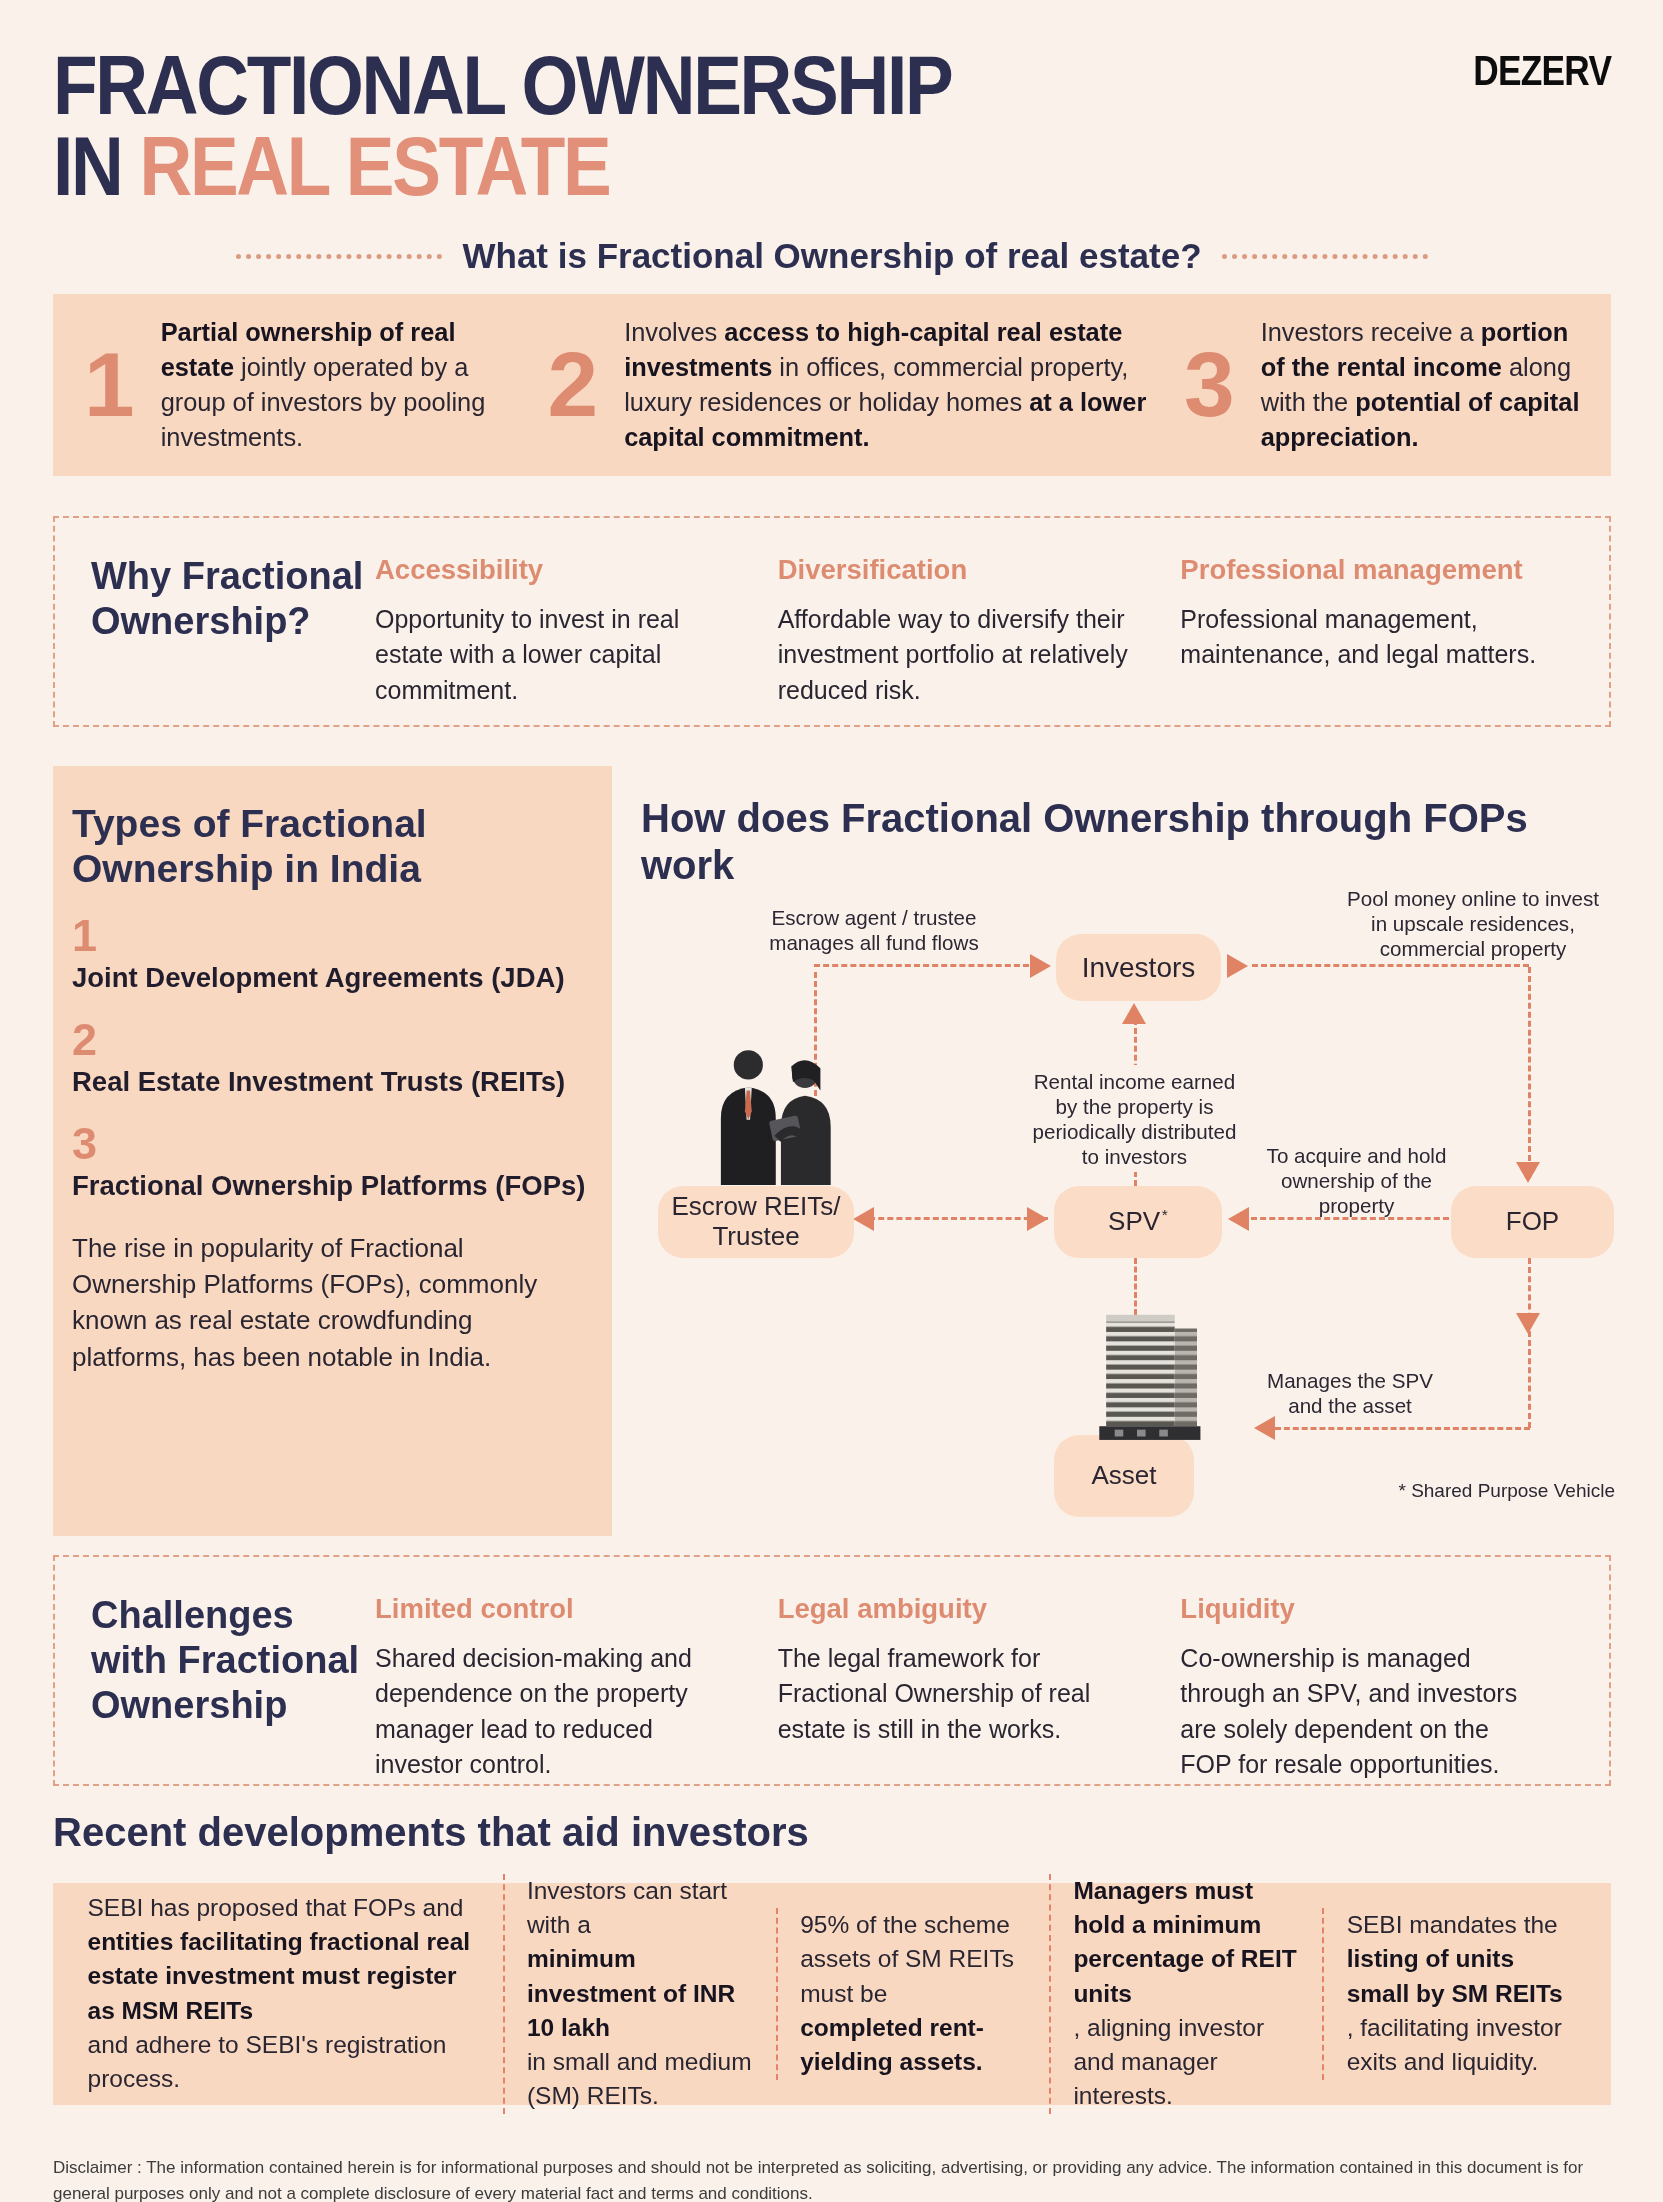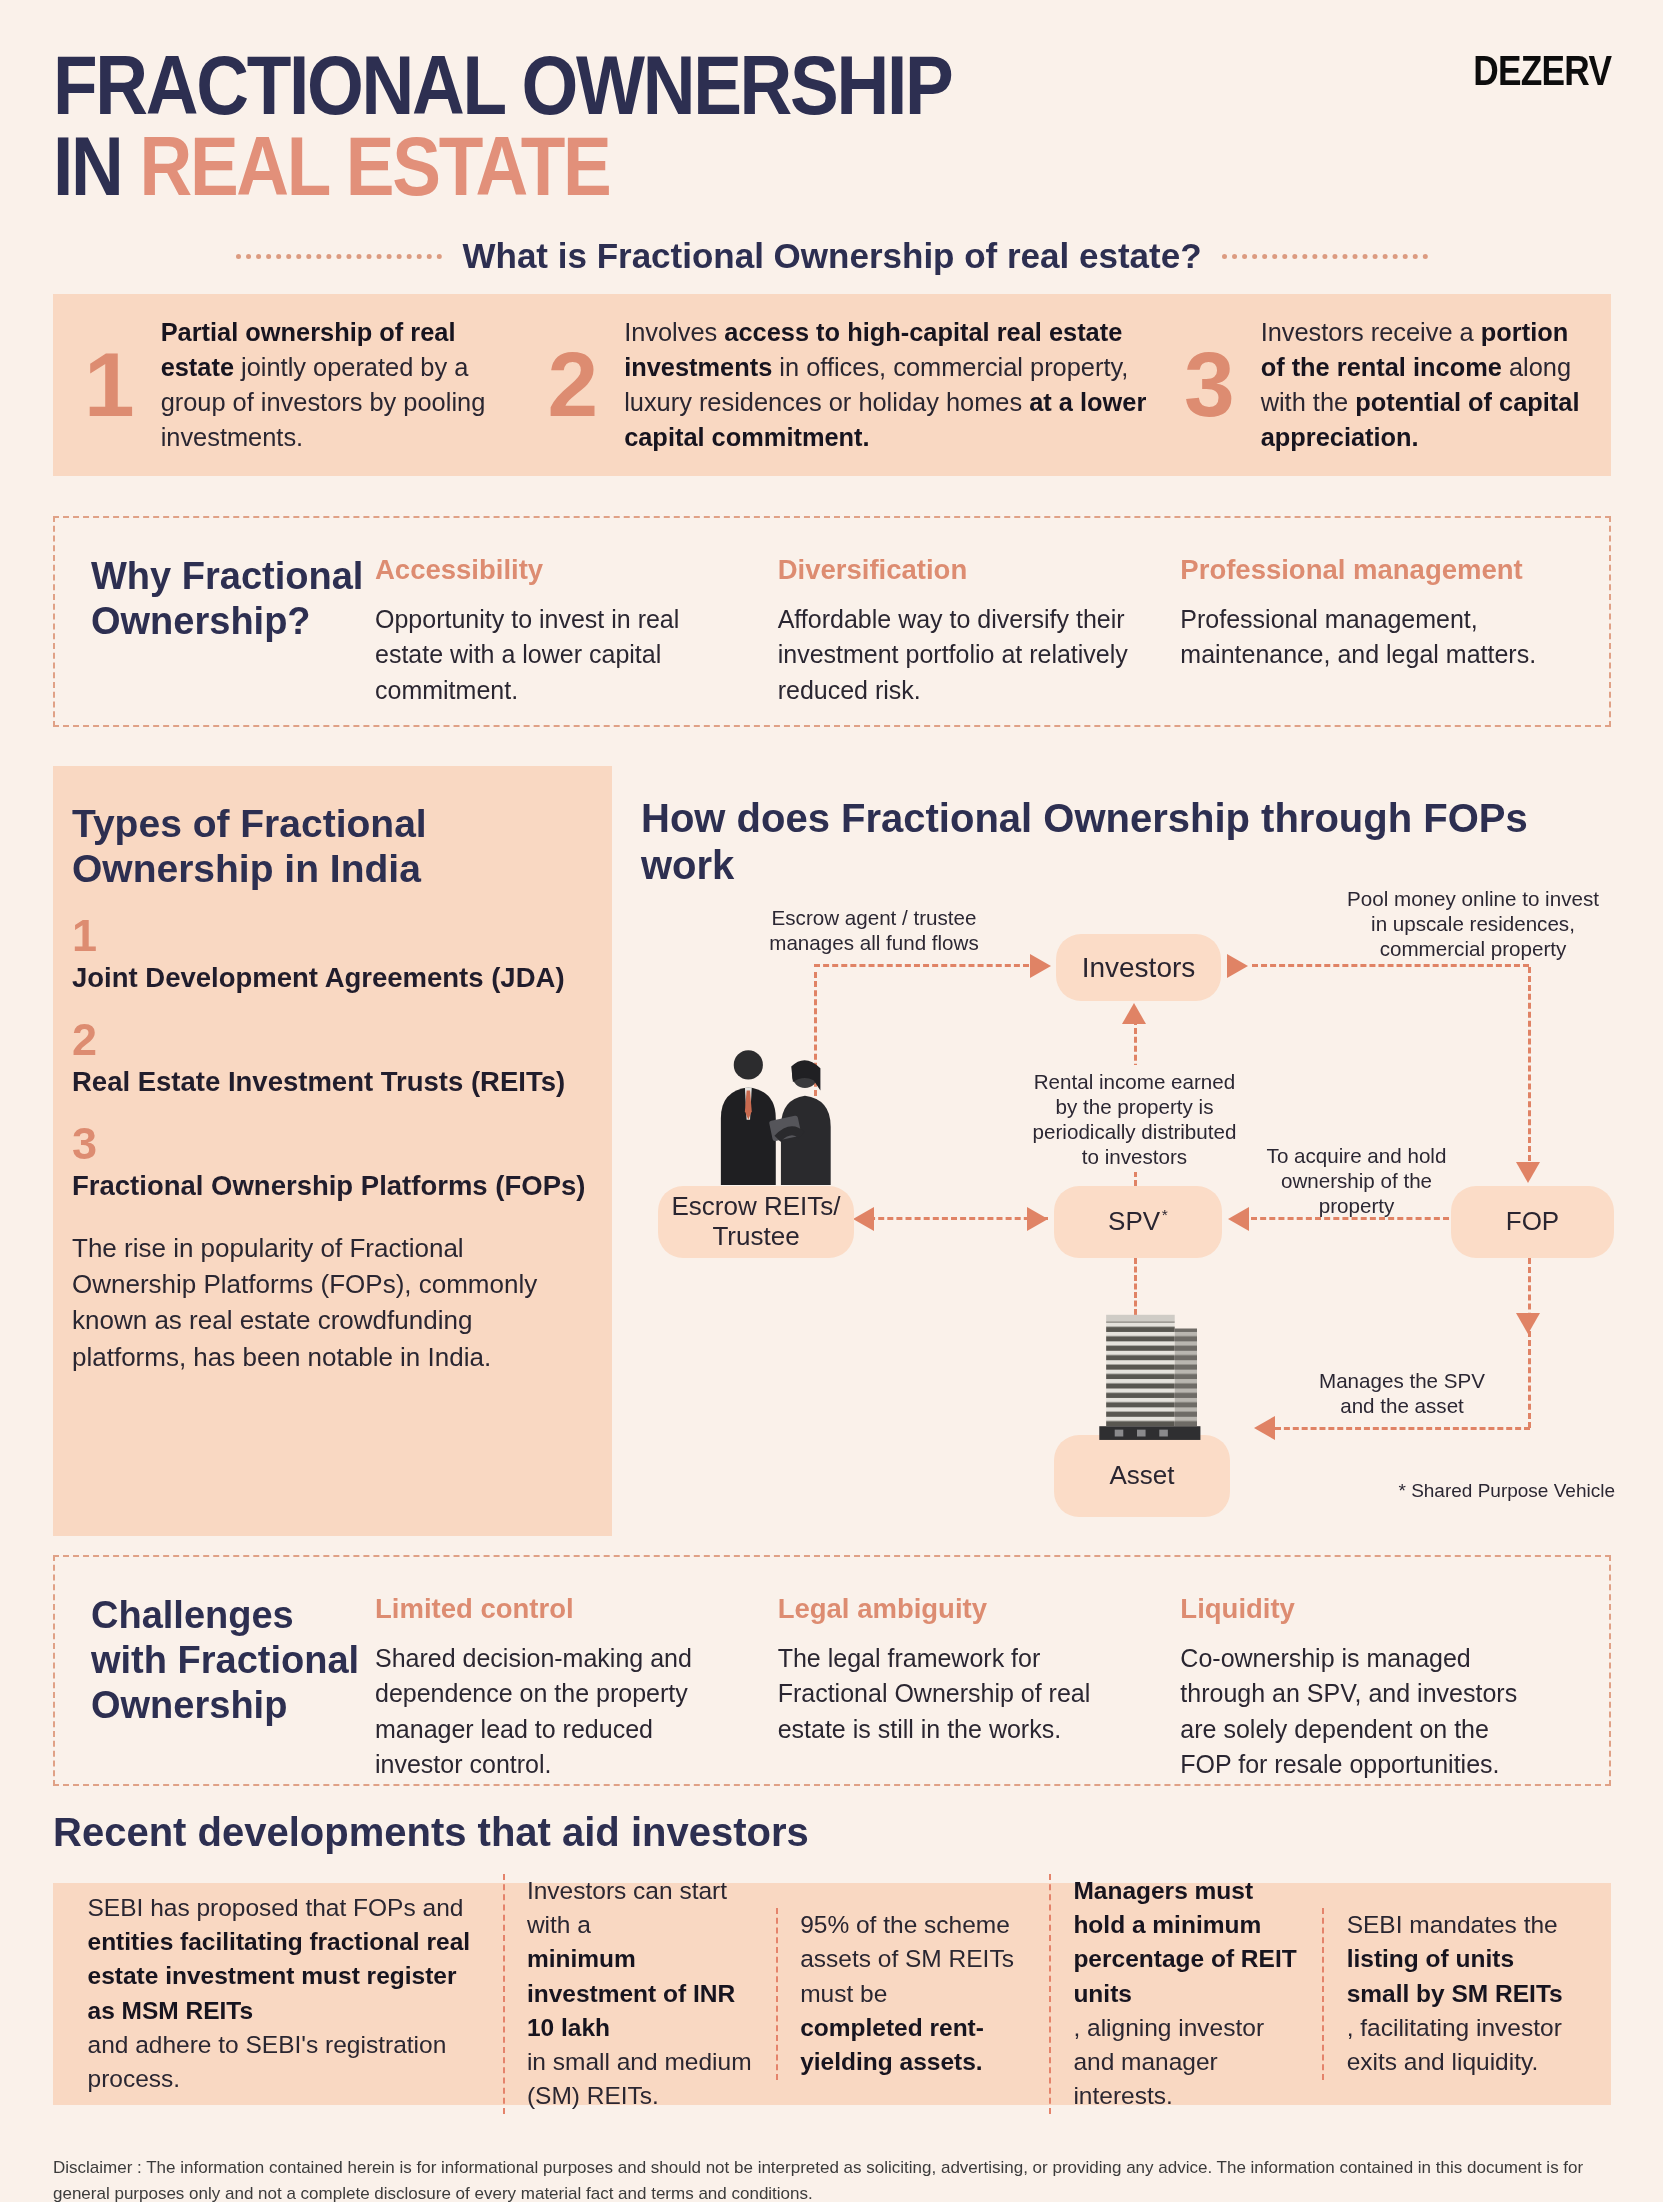--- a/index.html
+++ b/index.html
@@ -57,21 +57,21 @@
   .how-h{position:absolute; left:588px; top:29px; width:972px;
          font-size:40px; font-weight:800; color:#2d2f51; line-height:1.18;}
 
   .node{position:absolute; background:var(--peach-box); border-radius:25px;
         display:flex; align-items:center; justify-content:center; text-align:center;
         font-size:26px; color:#2a2530; line-height:1.15; padding:3.4px;}
   .node.investors{left:1003px; top:168px; width:165px; height:67px; font-size:28px;}
   .node.escrow{left:605px; top:420px; width:196px; height:72px;}
   .node.spv{left:1001px; top:420px; width:168px; height:72px;}
   .node.fop{left:1398px; top:420px; width:163px; height:72px;}
-  .node.asset{left:1001px; top:669px; width:176px; height:82px;}
+  .node.asset{left:1001px; top:669px; width:140px; height:82px;}
   .node sup{font-size:15.5px; margin-left:1.7px; transform:translateY(-6.9px);}
 
   .dash-h{position:absolute; height:0; border-top:3.4px dashed var(--arrow);}
   .dash-v{position:absolute; width:0; border-left:3.4px dashed var(--arrow);}
   .tri{position:absolute; width:0; height:0;}
   .tri.r{border-top:12px solid transparent; border-bottom:12px solid transparent; border-left:21.5px solid var(--arrow);}
   .tri.l{border-top:12px solid transparent; border-bottom:12px solid transparent; border-right:21.5px solid var(--arrow);}
   .tri.d{border-left:12px solid transparent; border-right:12px solid transparent; border-top:21.5px solid var(--arrow);}
   .tri.u{border-left:12px solid transparent; border-right:12px solid transparent; border-bottom:21.5px solid var(--arrow);}
 
@@ -187,21 +187,21 @@
         <span>SPV</span>
         <sup>*</sup>
       </div>
     <div class="node fop">FOP</div>
     <div class="node asset">Asset</div>
 
     <div class="elabel" style="left:704px; top:139px; width:234px;">Escrow agent / trustee manages all fund flows</div>
     <div class="elabel" style="left:1289px; top:120px; width:262px;">Pool money online to invest in upscale residences, commercial property</div>
     <div class="elabel masked" style="left:969px; top:299px; width:225px;">Rental income earned by the property is periodically distributed to investors</div>
     <div class="elabel" style="left:1201px; top:377px; width:205px;">To acquire and hold ownership of the property</div>
-    <div class="elabel" style="left:1248px; top:602px; width:202px;">Manages the SPV and the asset</div>
+    <div class="elabel" style="left:1196px; top:602px; width:202px;">Manages the SPV and the asset</div>
     <div class="footnote">* Shared Purpose Vehicle</div>
 
     <div class="imgwrap" style="left:642px; top:280px; width:165px; height:139px;">
       <svg width="165" height="139" viewBox="0 0 192 162">
         <circle cx="62" cy="22" r="17" fill="#2c2c2e"></circle>
         <path d="M30 162 L30 84 Q30 52 62 48 Q94 52 94 84 L94 162 Z" fill="#1f1f22"></path>
         <path d="M58 48 L66 48 L64 86 L60 86 Z" fill="#e8e6e2"></path>
         <path d="M60 52 L64 52 L66 76 L62 86 L58 76 Z" fill="#c96a4f"></path>
         <circle cx="128" cy="34" r="15" fill="#3a3a3d"></circle>
         <path d="M112 24 Q128 8 146 26 L146 52 L138 40 Q126 34 114 42 Z" fill="#202023"></path>

